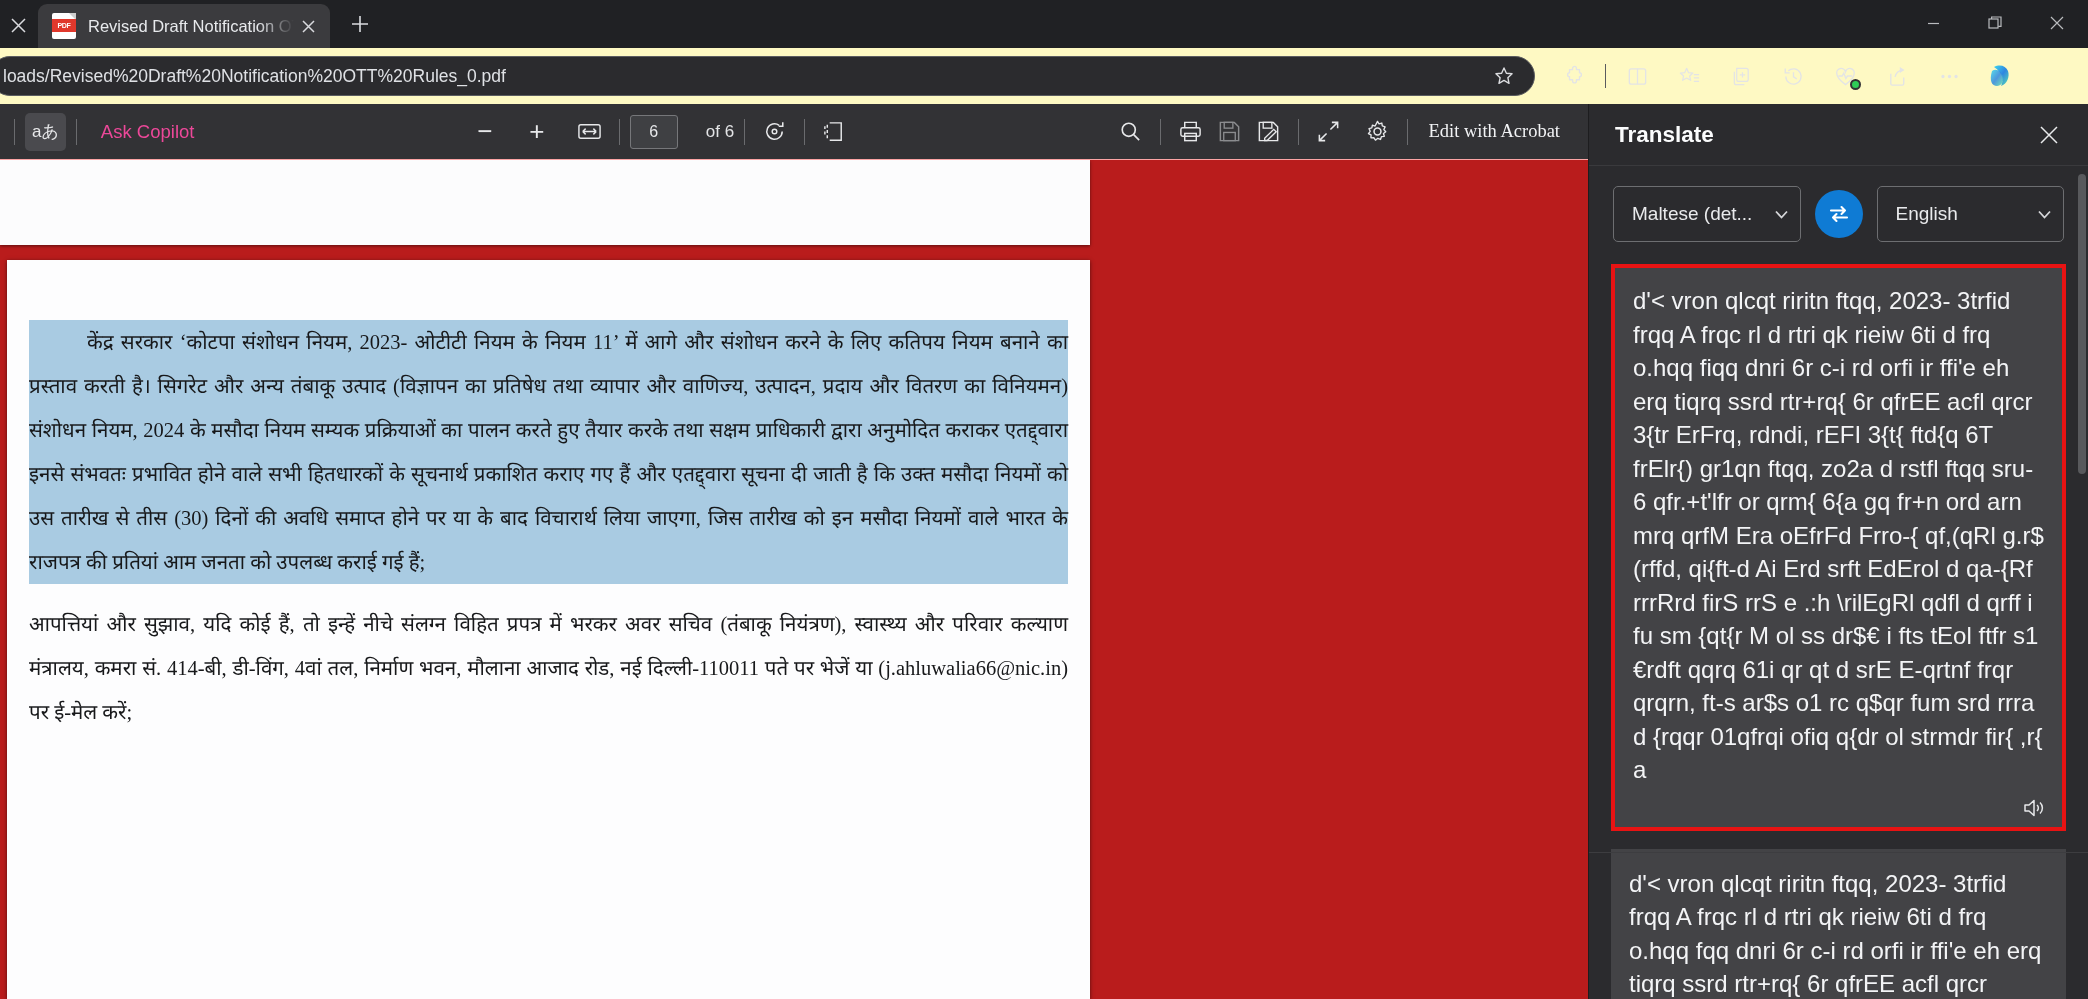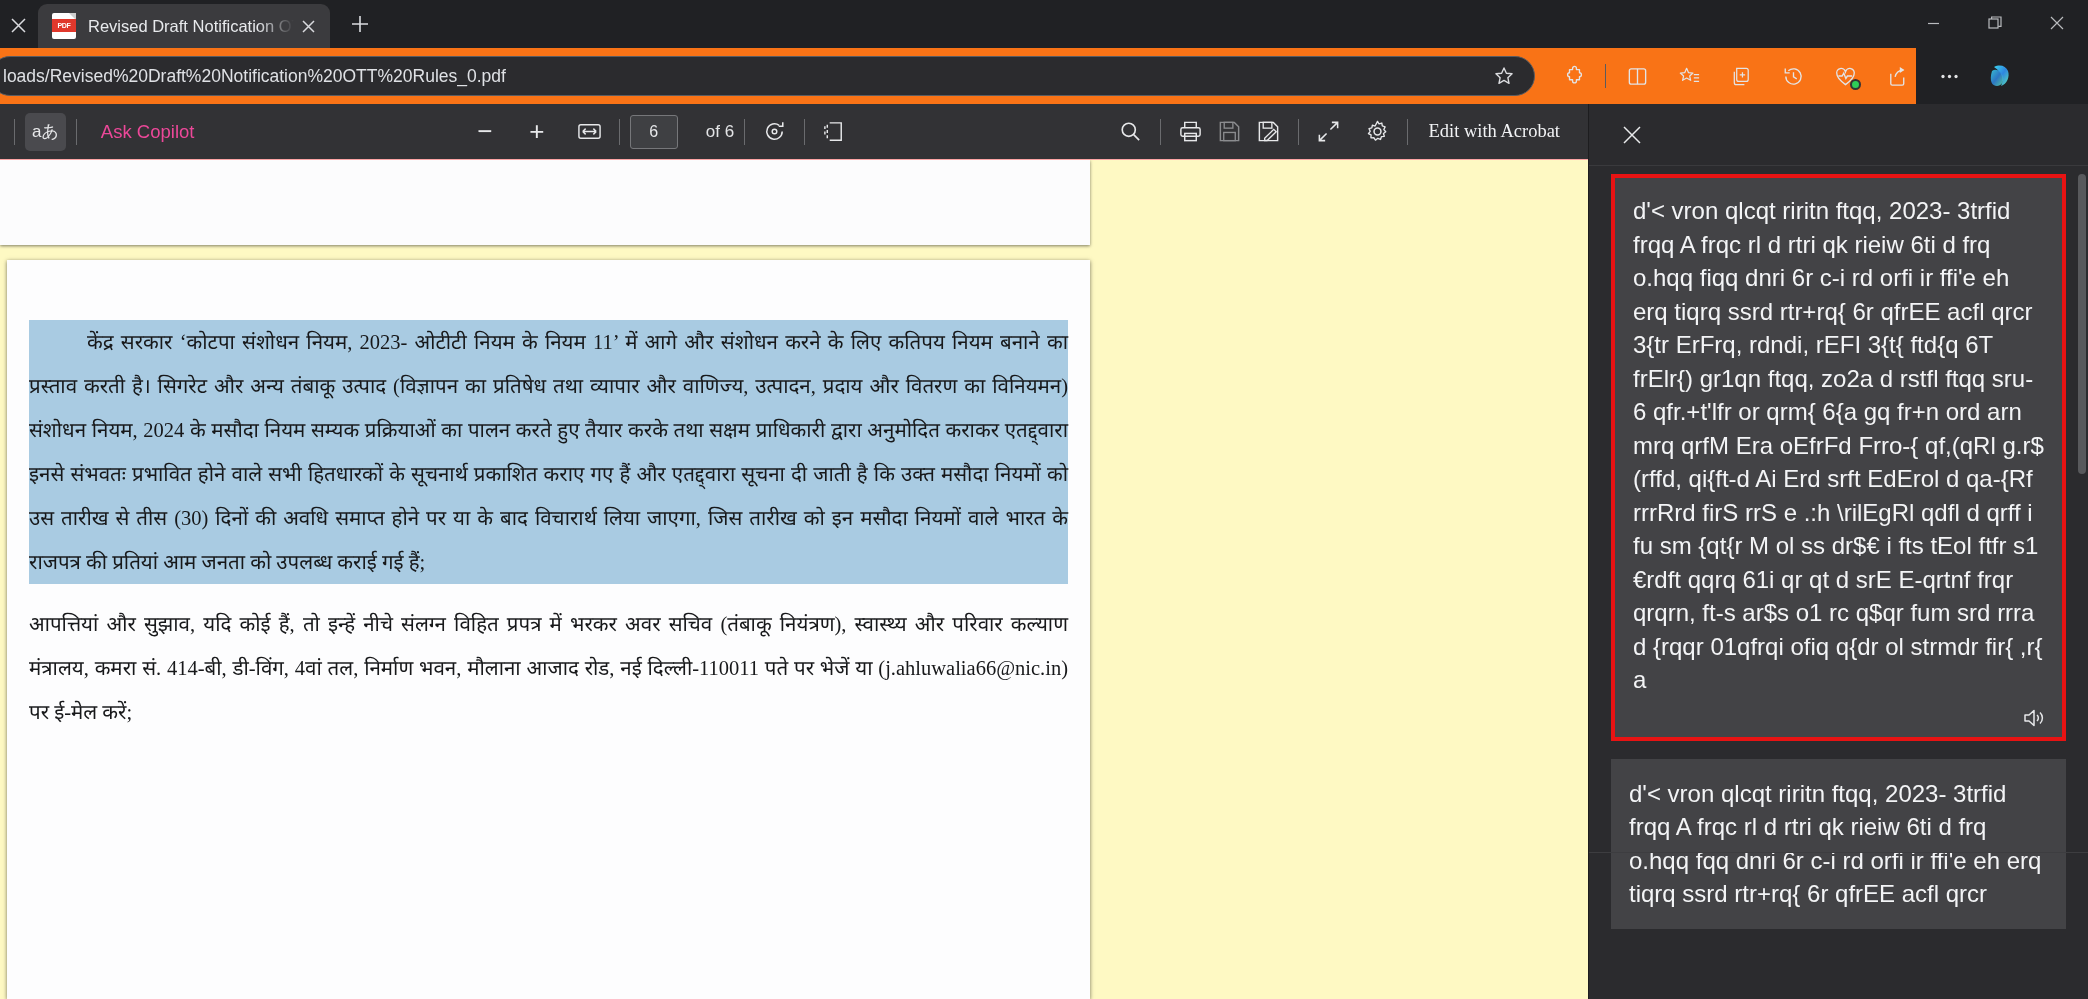--- a/index.html
+++ b/index.html
@@ -72,22 +72,22 @@
     color: #dadce0;
   }
   .wincontrols {
     position: absolute; right: 0; top: 0; height: 46px;
     display: flex; align-items: center;
   }
   .wc { width: 62px; height: 46px; display: flex; align-items: center; justify-content: center; color: #b9bbbe; }
 
   
   .navbar {
-    position: absolute; top: 48px; left: 0; width: 1916px; height: 56px;
-    background: #f97316;
+    position: absolute; top: 48px; left: 0; width: 2088px; height: 56px;
+    background: #fef9c3;
     display: flex; align-items: center;
   }
   .omnibox {
     position: absolute; left: -10px; top: 8px;
     width: 1545px; height: 40px;
     background: #2b2b2e;
     border: 1px solid #5b5c60;
     border-radius: 21px;
     display: flex; align-items: center;
   }
@@ -135,21 +135,21 @@
     background: #3f4043; border: 1px solid #76777a; border-radius: 3px;
     color: #e8e9eb; font-size: 16px;
     display: flex; align-items: center; justify-content: center;
   }
   .ofpages { color: #e3e4e6; font-size: 17px; margin-left: 28px; }
   .acrobat { color: #f2f3f5; font-size: 18.5px; padding: 0 10px; white-space: nowrap; font-family: Liberation Serif, serif; }
 
   
   .viewport {
     position: absolute; top: 160px; left: 0; width: 1588px; height: 839px;
-    background: #fef9c3; overflow: hidden;
+    background: #b91c1c; overflow: hidden;
   }
   .page-partial {
     position: absolute; left: 0; top: 0; width: 1090px; height: 85px;
     background: #fcfcfd; box-shadow: 0 1px 3px rgba(0,0,0,.5);
   }
   .page-main {
     position: absolute; left: 7px; top: 100px; width: 1083px; height: 739px;
     background: #fdfdfe; box-shadow: 0 1px 4px rgba(0,0,0,.55);
     overflow: hidden;
   }
@@ -500,27 +500,52 @@
     <div class="uparr">
       <svg width="11" height="8" viewBox="0 0 11 8">
           <path d="M5.5 1 L10 7 H1 Z" fill="#b7b8bb"></path>
         </svg>
     </div>
     <div class="thumb"></div>
   </div>
 
   <div class="panel">
     <div class="panel-head">
+      <div class="panel-title">Translate</div>
       <div class="panel-close">
         <svg width="22" height="22" viewBox="0 0 22 22">
             <path d="M3 3 L19 19 M19 3 L3 19" stroke="currentColor" stroke-width="1.5" fill="none"></path>
           </svg>
       </div>
     </div>
 
+    <div class="lang-row">
+      <div class="lang-select">
+        <span class="lbl">Maltese (det...</span>
+        <span class="chev">
+          <svg width="13" height="9" viewBox="0 0 13 9">
+              <path d="M1 1.5 L6.5 7.5 L12 1.5" stroke="currentColor" stroke-width="1.8" fill="none"></path>
+            </svg>
+        </span>
+      </div>
+      <div class="swap">
+        <svg width="24" height="24" viewBox="0 0 24 24">
+            <path d="M4 8.5 H18 M14.5 5 L18 8.5 L14.5 12" stroke="#fff" stroke-width="2.1" fill="none" stroke-linecap="round" stroke-linejoin="round"></path>
+            <path d="M20 15.5 H6 M9.5 12 L6 15.5 L9.5 19" stroke="#fff" stroke-width="2.1" fill="none" stroke-linecap="round" stroke-linejoin="round"></path>
+          </svg>
+      </div>
+      <div class="lang-select">
+        <span class="lbl">English</span>
+        <span class="chev">
+          <svg width="13" height="9" viewBox="0 0 13 9">
+              <path d="M1 1.5 L6.5 7.5 L12 1.5" stroke="currentColor" stroke-width="1.8" fill="none"></path>
+            </svg>
+        </span>
+      </div>
+    </div>
 
     <div class="out-box">
       <div class="out-text">d'&lt; vron qlcqt riritn ftqq, 2023- 3trfid frqq A frqc rl d rtri qk rieiw 6ti d frq o.hqq fiqq dnri 6r c-i rd orfi ir ffi'e eh erq tiqrq ssrd rtr+rq{ 6r qfrEE acfl qrcr 3{tr ErFrq, rdndi, rEFI 3{t{ ftd{q 6T frElr{) gr1qn ftqq, zo2a d rstfl ftqq sru-6 qfr.+t'lfr or qrm{ 6{a gq fr+n ord arn mrq qrfM Era oEfrFd Frro-{ qf,(qRl g.r$ (rffd, qi{ft-d Ai Erd srft EdErol d qa-{Rf rrrRrd firS rrS e .:h \rilEgRl qdfl d qrff i fu sm {qt{r M ol ss dr$€ i fts tEol ftfr s1 €rdft qqrq 61i qr qt d srE E-qrtnf frqr qrqrn, ft-s ar$s o1 rc q$qr fum srd rrra d {rqqr 01qfrqi ofiq q{dr ol strmdr fir{ ,r{ a</div>
       <div class="speaker">
         <svg width="26" height="22" viewBox="0 0 26 22">
             <path d="M3 8 H7 L12 3.5 V18.5 L7 14 H3 Z" stroke="currentColor" stroke-width="1.5" fill="none" stroke-linejoin="round"></path>
             <path d="M15 8 a4 4 0 0 1 0 6" stroke="currentColor" stroke-width="1.5" fill="none"></path>
             <path d="M18 5.5 a7.5 7.5 0 0 1 0 11" stroke="currentColor" stroke-width="1.5" fill="none"></path>
           </svg>
       </div>

